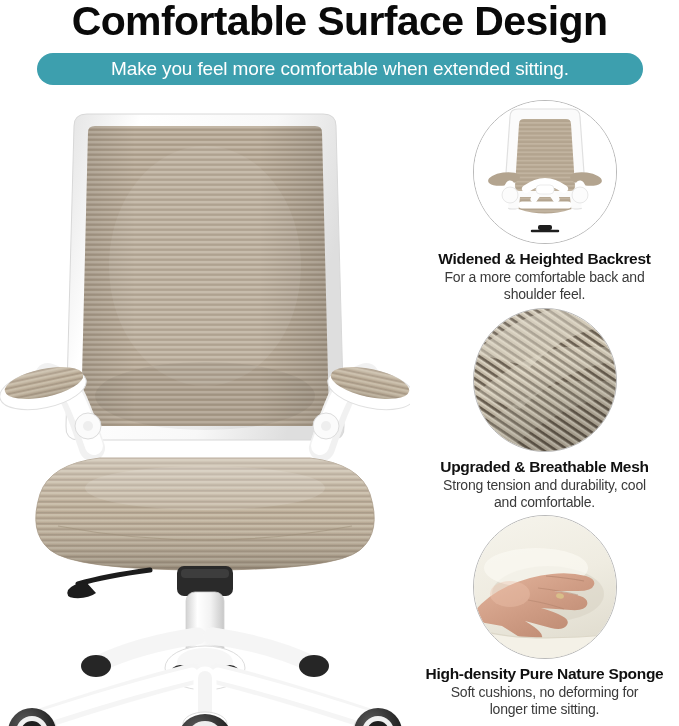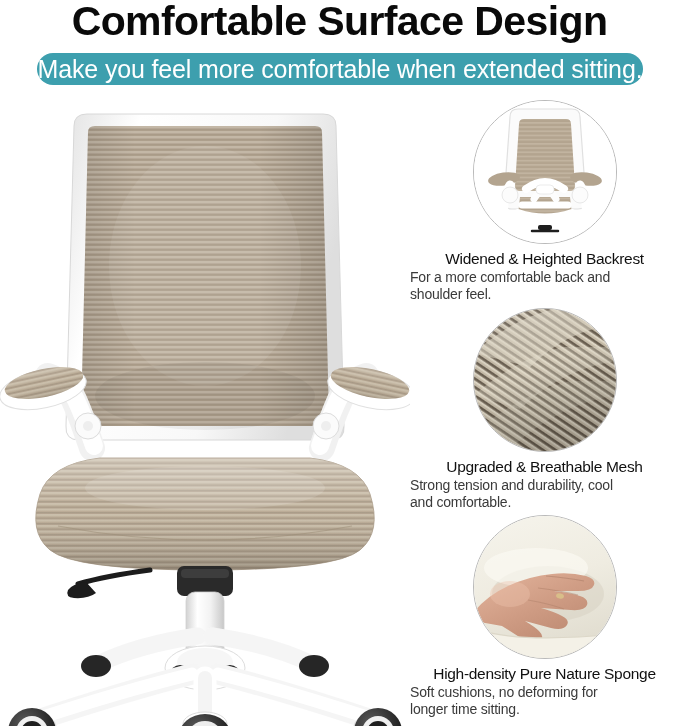--- a/index.html
+++ b/index.html
@@ -23,21 +23,21 @@
     line-height:46px;
     white-space:nowrap;
   }
   .subtitle-wrap{
     position:absolute;left:37px;top:53px;width:606px;height:32px;
   }
   .subtitle{
     width:100%;height:100%;
     border-radius:16px;
     display:flex;align-items:center;justify-content:center;
-    font-size:25px;
+    font-size:19px;
     color:#ffffff;
     letter-spacing:-0.15px;
     white-space:nowrap;
   }
 
   
   .chair{position:absolute;left:0px;top:96px;width:410px;height:630px;}
 
   .chair svg{display:block;}
 
@@ -56,27 +56,28 @@
     border:1.5px solid #b9b9b9;
     overflow:hidden;
     background:#ffffff;
   }
   .circle svg{position:absolute;left:0;top:0;}
 
   .cap-title{
     margin-top:6px;
     text-align:center;
     font-size:15.5px;
-    font-weight:normal;
+    font-weight:bold;
     color:#101010;
     letter-spacing:-0.3px;
     white-space:nowrap;
   }
   .cap-sub{
     margin-top:1px;
+    text-align:center;
     font-size:14px;
     color:#3a3a3a;
     line-height:17px;
     letter-spacing:-0.2px;
   }
 </style>
 </head>
 <body>
 
 <div class="page">

